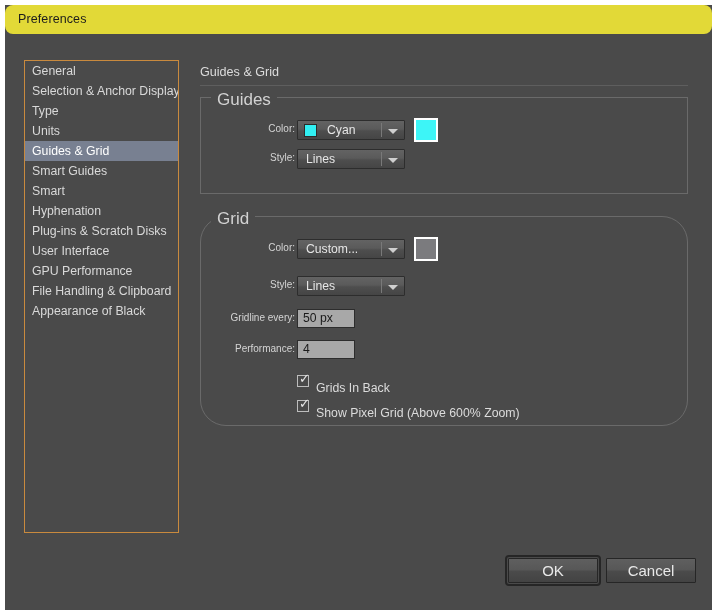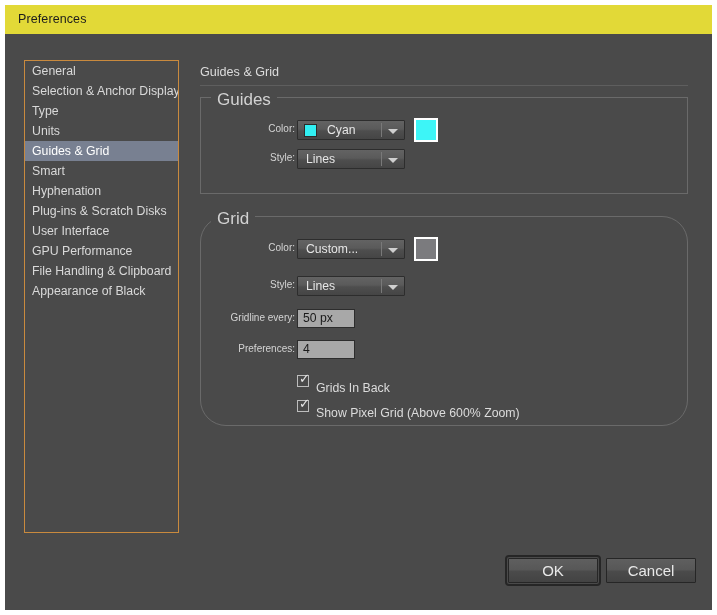--- a/index.html
+++ b/index.html
@@ -255,32 +255,33 @@
     outline-offset: 1px;
   }
   #btn-ok { left: 503px; top: 524px; }
   #btn-cancel { left: 601px; top: 524px; }
 </style>
 </head>
 <body>
 
 <div id="window">
 
-  <div id="titlebar" style="background: rgb(226, 217, 55);">
+  <div id="titlebar" style="background: rgb(226, 217, 55); border-radius: 8px;">
     <div class="title-text">Preferences</div>
   </div>
 
   <div id="body">
 
     <div id="sidebar" style="border-color: rgb(201, 138, 62);">
       <div class="side-item">General</div>
       <div class="side-item">Selection &amp; Anchor Display</div>
       <div class="side-item">Type</div>
       <div class="side-item">Units</div>
       <div class="side-item selected" style="background: rgb(120, 128, 145);">Guides &amp; Grid</div>
+      <div class="side-item">Smart Guides</div>
       <div class="side-item">Smart</div>
       <div class="side-item">Hyphenation</div>
       <div class="side-item">Plug-ins &amp; Scratch Disks</div>
       <div class="side-item">User Interface</div>
       <div class="side-item">GPU Performance</div>
       <div class="side-item">File Handling &amp; Clipboard</div>
       <div class="side-item">Appearance of Black</div>
     </div>
 
     <div id="pane">
@@ -333,21 +334,21 @@
             <div class="dd-arrow"></div>
           </div>
         </div>
 
         <div class="row" style="left:0; top:92px; width:260px;">
           <div class="field-label" style="right:166px;">Gridline every:</div>
           <div class="textinput" style="left:96px; top:0;">50 px</div>
         </div>
 
         <div class="row" style="left:0; top:123px; width:260px;">
-          <div class="field-label" style="right:166px;">Preferences:</div>
+          <div class="field-label" style="right:166px;">Performance:</div>
           <div class="textinput" style="left:96px; top:0;">4</div>
         </div>
 
         <div class="checkrow" style="left:96px; top:156px;">
           <div class="cb">
             <span class="tick">✓</span>
           </div>
           <div class="cb-label">Grids In Back</div>
         </div>
 

